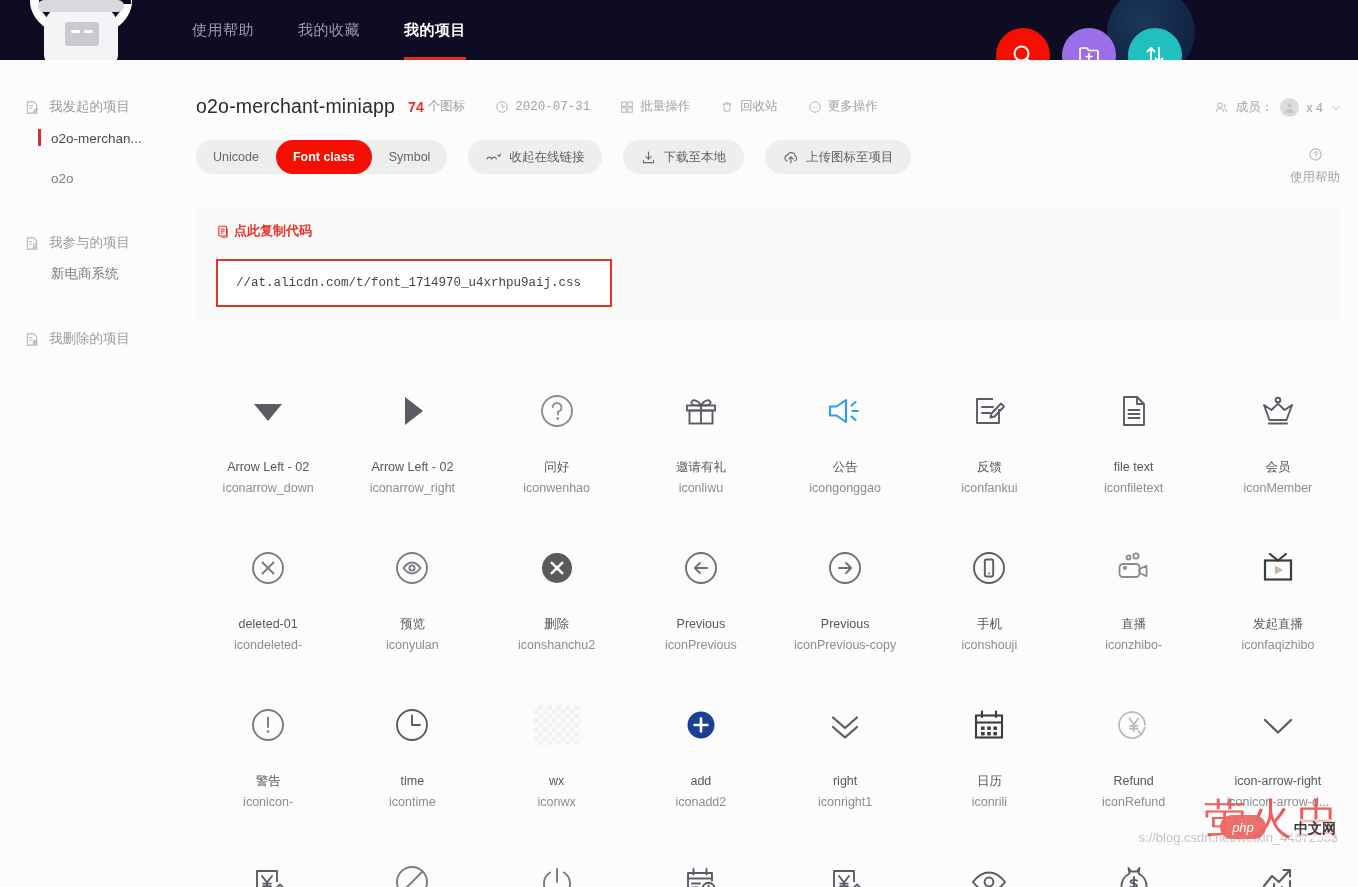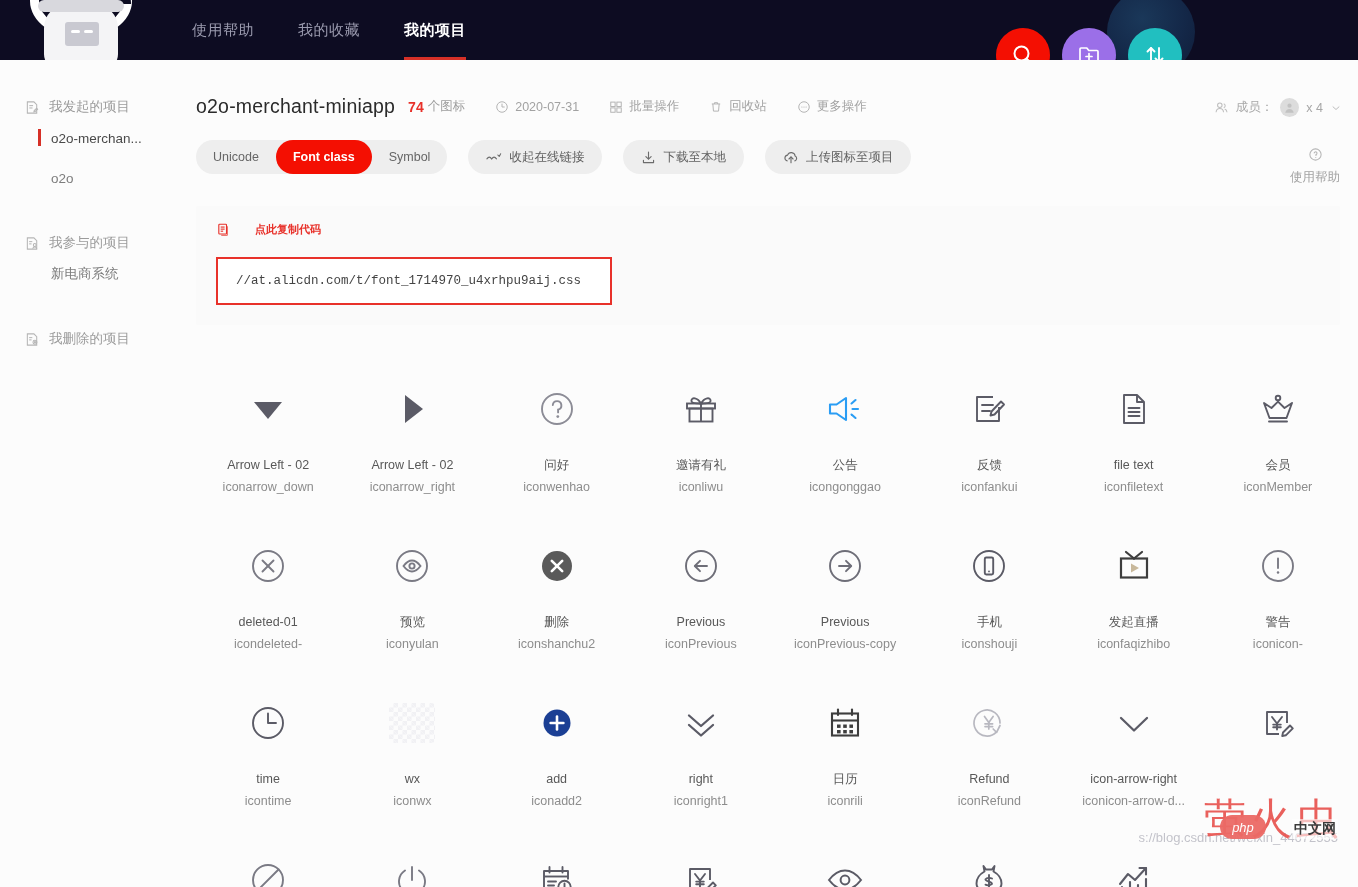--- a/index.html
+++ b/index.html
@@ -85,21 +85,21 @@
     content: ""; position: absolute; left: 38px; top: 11px; width: 3px; height: 17px; background: #d63027;
   }
 
   
   .main { position: absolute; left: 192px; top: 60px; width: 1166px; height: 827px; }
 
   .proj-row { display: flex; align-items: center; padding: 35px 0 0 4px; position: relative; }
   .proj-title { font-size: 19.5px; color: #2b2b2b; font-weight: normal; letter-spacing: .2px; }
   .proj-count { color: #e8312a; font-size: 14px; font-weight: bold; margin-left: 13px; }
   .proj-count-unit { color: #9c9c9c; font-size: 12.5px; margin-left: 4px; }
-  .proj-meta { display: flex; align-items: center; gap: 6px; color: #a2a2a2; font-size: 12.5px; margin-left: 30px; cursor: pointer; }
+  .proj-meta { display: flex; align-items: center; gap: 6px; color: #a2a2a2; font-size: 12.5px; margin-left: 30px; cursor: pointer; font-family: Liberation Mono, monospace; }
   .proj-meta.nopoint { cursor: default; }
   .proj-meta svg { flex: none; }
 
   .members {
     position: absolute; right: 16px; top: 38px; display: flex; align-items: center;
     gap: 7px; color: #a7a7a7; font-size: 12.5px; cursor: pointer;
   }
   .avatar-sm {
     width: 19px; height: 19px; border-radius: 50%; background: #dcdcdc;
     display: flex; align-items: center; justify-content: center;
@@ -120,21 +120,21 @@
   .help {
     position: absolute; right: 18px; top: 29px; display: flex; align-items: center; gap: 7px;
     color: #a2a2a2; font-size: 12.5px; cursor: pointer; flex-direction: column;
   }
 
   .code-panel {
     margin: 32px 18px 0 4px; background: #fafafa; border-radius: 2px;
     padding: 16px 0 20px 0; position: relative; min-height: 110px;
   }
   .copy-link {
-    display: inline-flex; align-items: center; gap: 24px; color: #e8312a; font-size: 11px;
+    display: inline-flex; align-items: center; gap: 3px; color: #e8312a; font-size: 13px;
     padding-left: 20px; cursor: pointer; font-weight: bold;
   }
   .code-box {
     margin: 16px 0 0 20px; width: 396px; height: 48px; border: 2px solid #e8312a;
     background: #ffffff; display: flex; align-items: center; padding-left: 18px;
     font-family: "Liberation Mono", "DejaVu Sans Mono", monospace; font-size: 12.5px; color: #444;
     cursor: text;
   }
 
   
@@ -560,20 +560,33 @@
           <svg width="40" height="40" viewBox="0 0 40 40" fill="none" stroke="#5b5b66" stroke-width="1.9">
             <circle cx="20" cy="20" r="15"></circle>
             <rect x="15.8" y="11.5" width="8.4" height="17" rx="1.4"></rect>
             <circle cx="20" cy="25.4" r=".9" fill="#5b5b66" stroke="none"></circle>
           </svg>
         </div>
         <div class="cell-name">手机</div>
         <div class="cell-class">iconshouji</div>
       </div>
 
+      <div class="cell">
+        <div class="cell-glyph">
+          <svg width="40" height="40" viewBox="0 0 40 40" fill="none" stroke="#8a8a90" stroke-width="1.8">
+            <circle cx="14.5" cy="9.5" r="2"></circle>
+              <circle cx="22" cy="8" r="2.6"></circle>
+            <rect x="5.5" y="16" width="20" height="13" rx="3.4"></rect>
+            <path d="M25.5 21l7-3.2v10.4l-7-3.2z" stroke-linejoin="round"></path>
+            <circle cx="11" cy="19.8" r="1.2"></circle>
+          </svg>
+        </div>
+        <div class="cell-name">直播</div>
+        <div class="cell-class">iconzhibo-</div>
+      </div>
 
       <div class="cell">
         <div class="cell-glyph">
           <svg width="40" height="40" viewBox="0 0 40 40" fill="none" stroke="#3d3d3d" stroke-width="2.2">
             <rect x="7" y="12.5" width="26" height="19"></rect>
             <line x1="20" y1="12.5" x2="12" y2="6" stroke-linecap="round"></line>
             <line x1="20" y1="12.5" x2="28" y2="6" stroke-linecap="round"></line>
             <polygon points="17,17.5 17,26.5 25,22" fill="#c8b89b" stroke="none"></polygon>
           </svg>
         </div>

